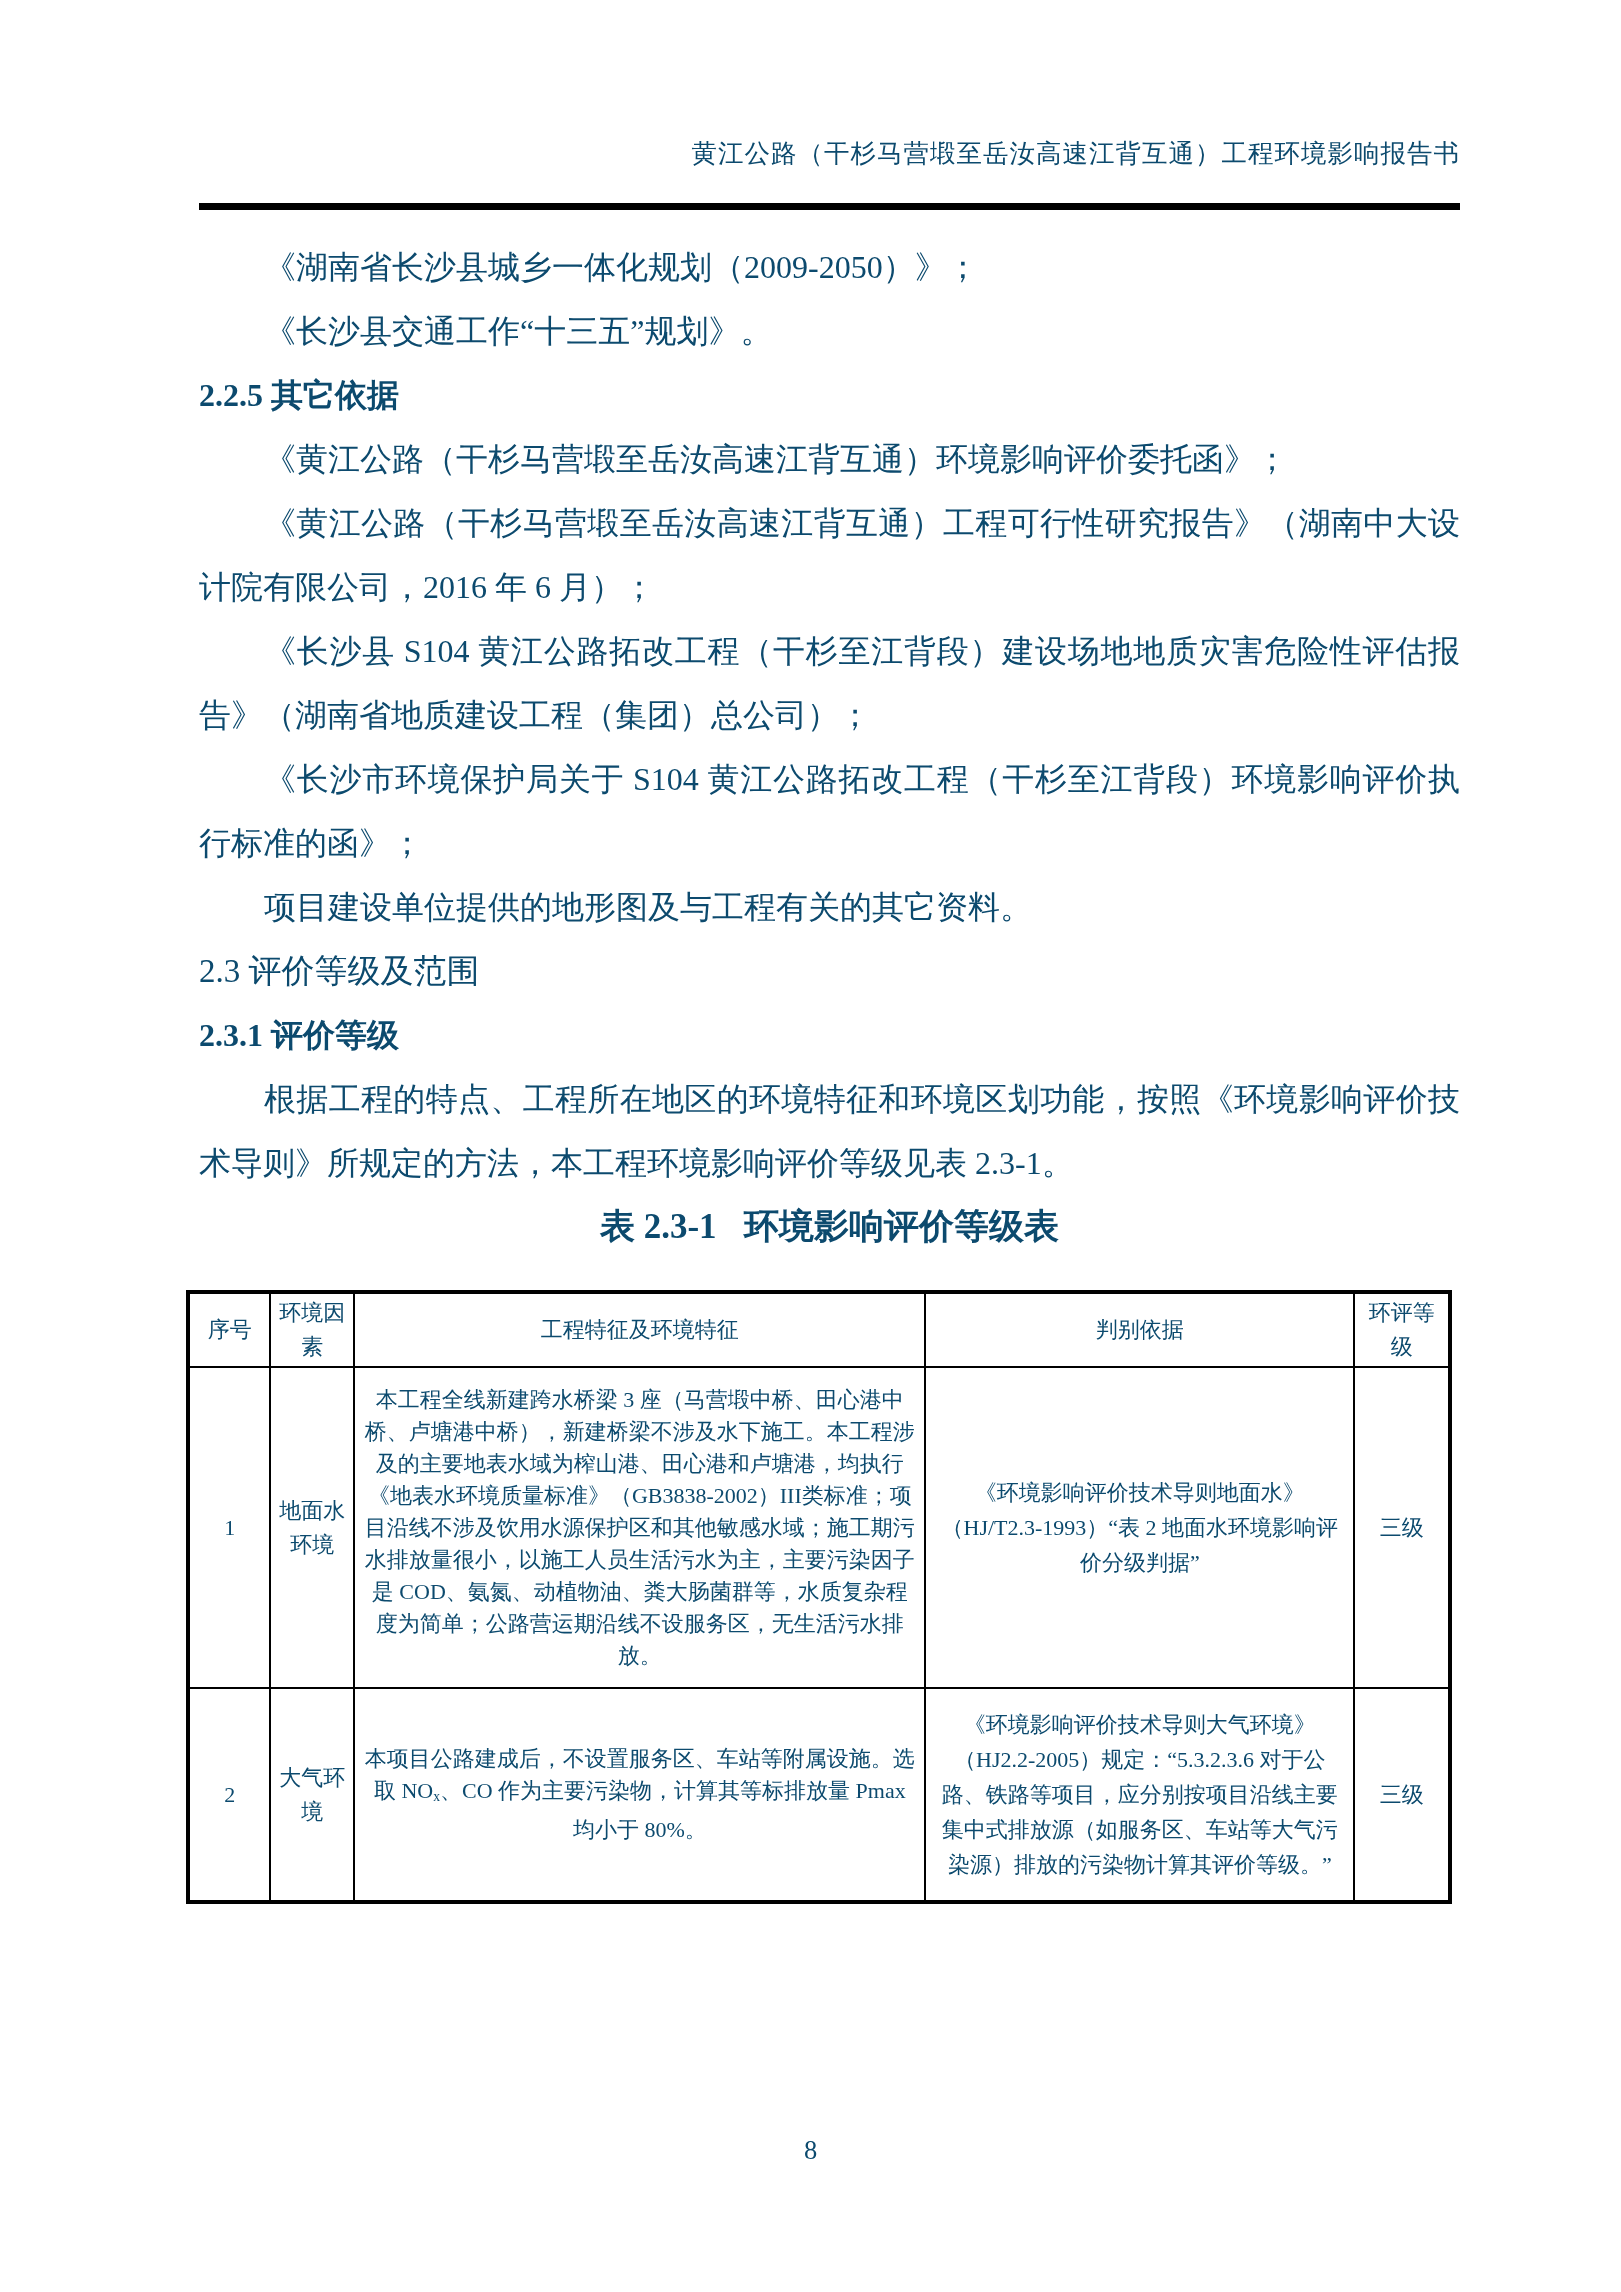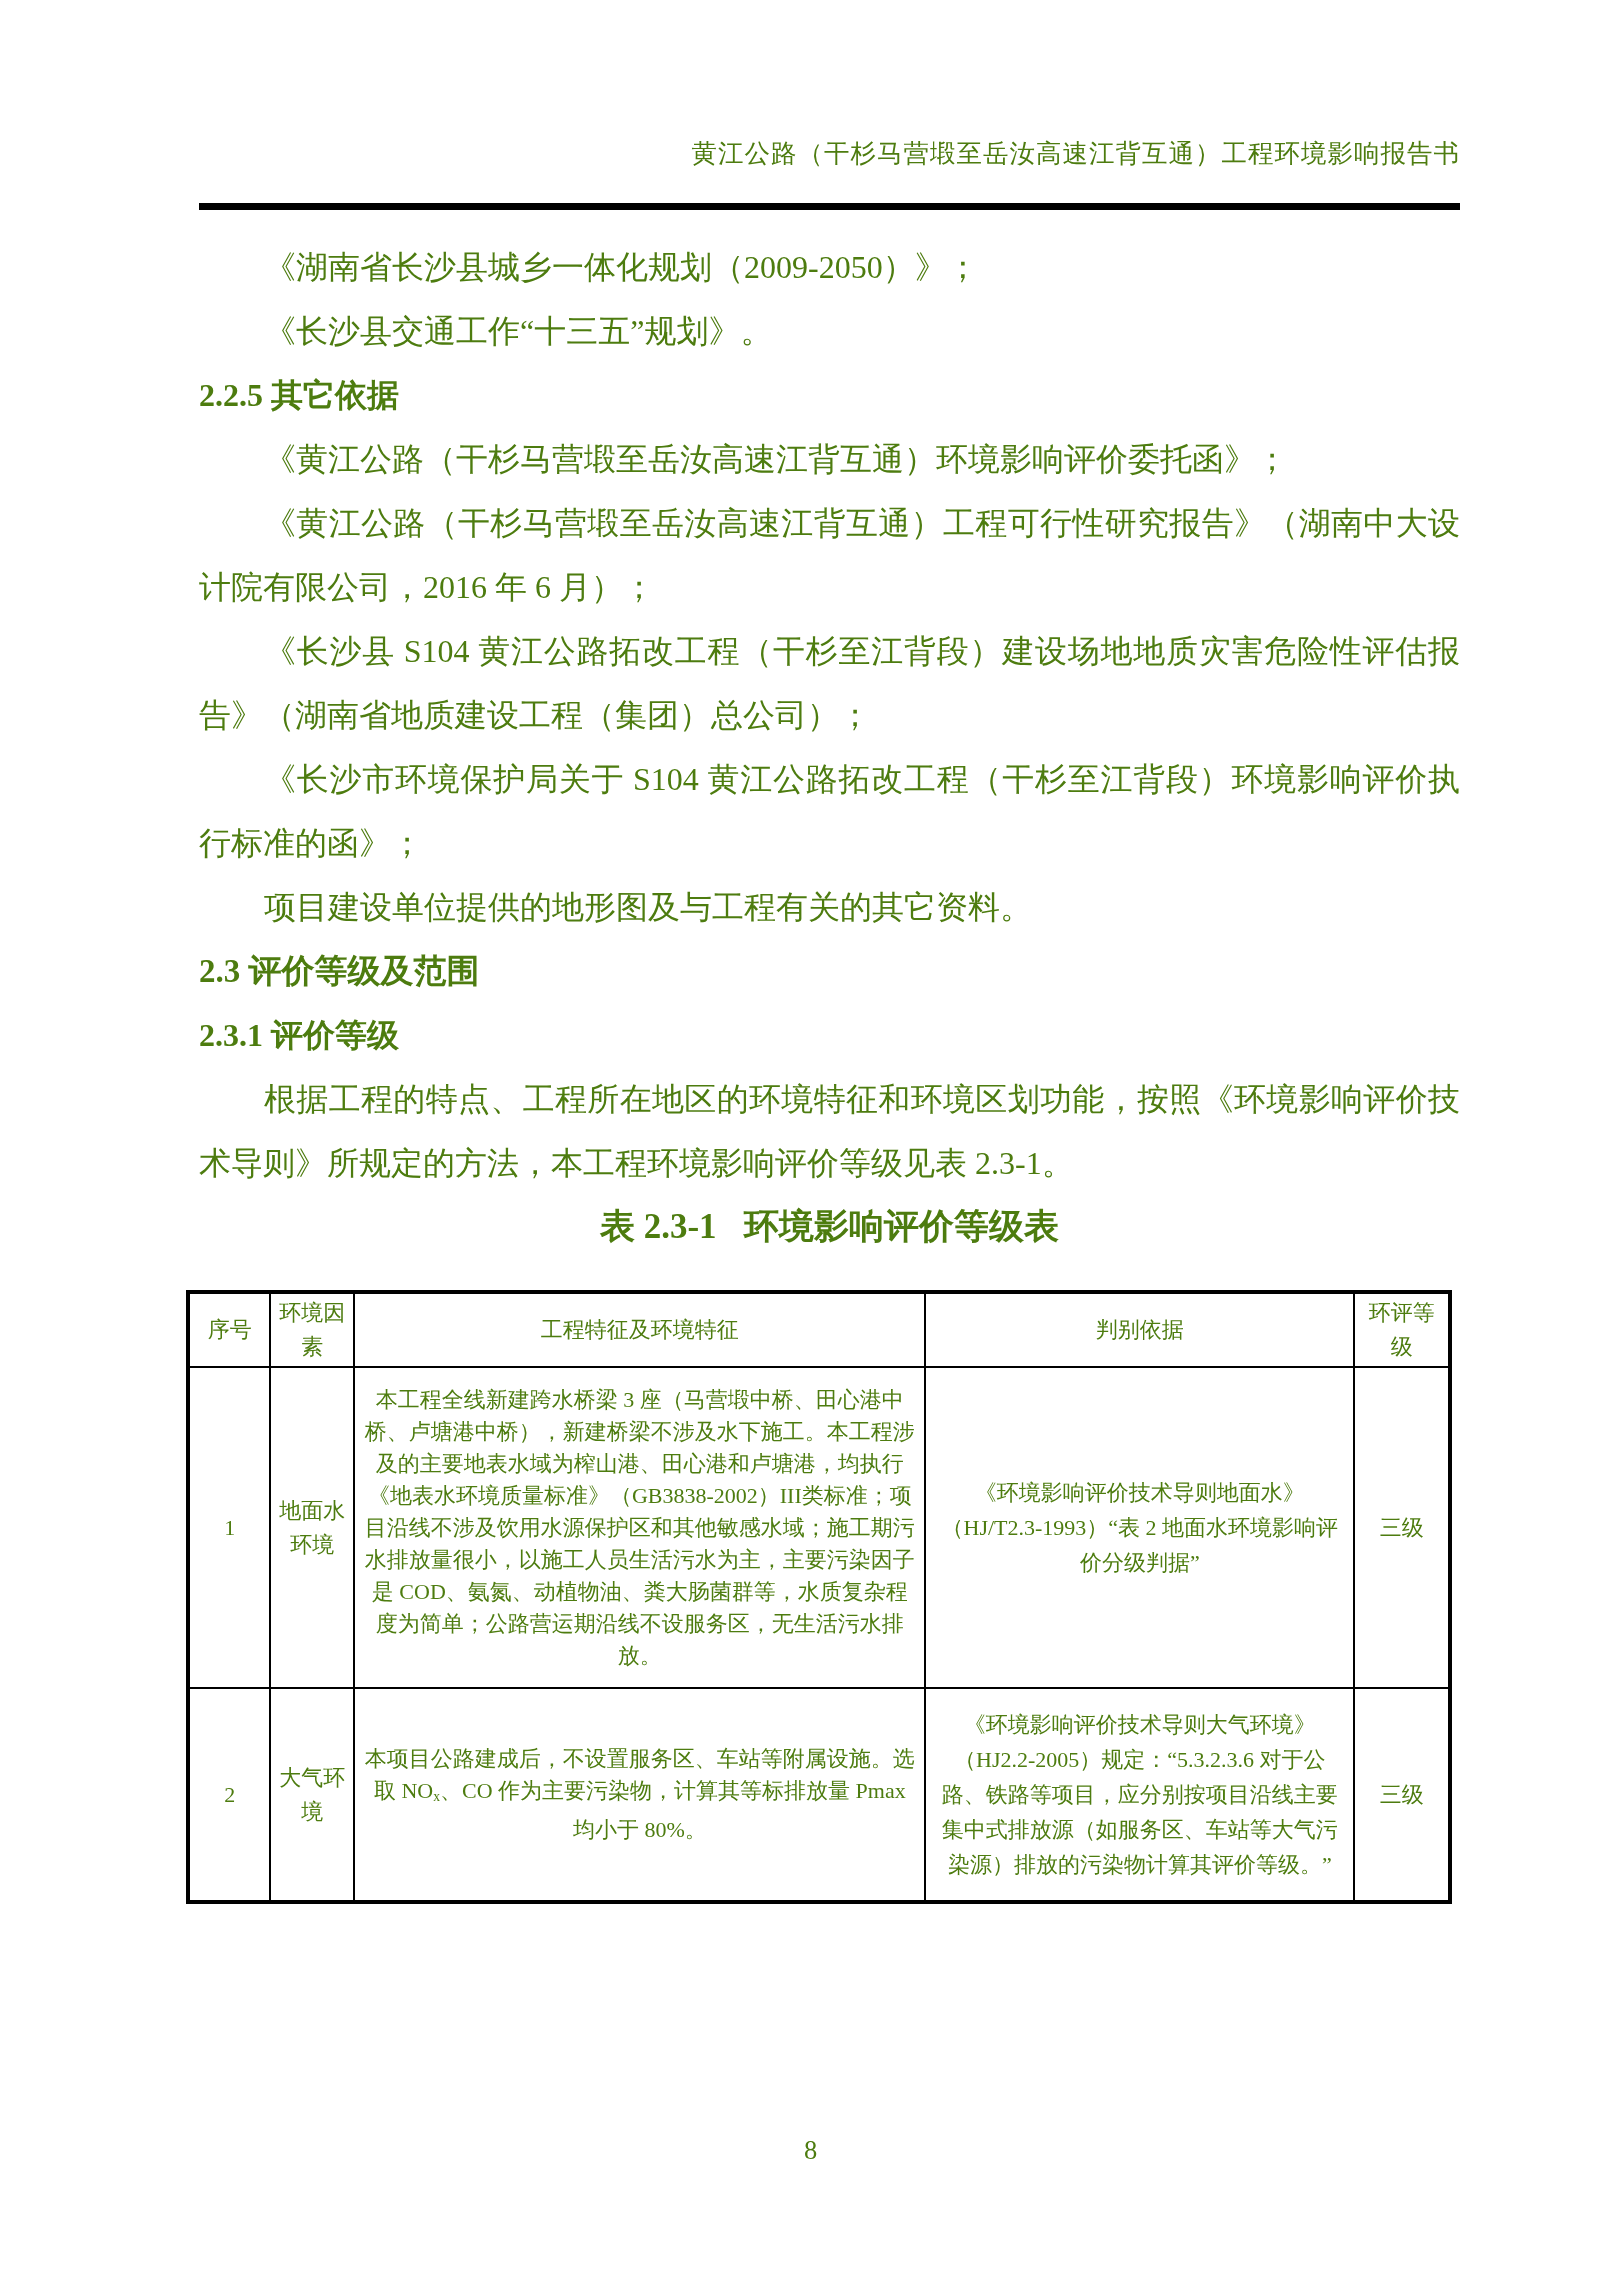--- a/index.html
+++ b/index.html
@@ -1,21 +1,21 @@
 <!DOCTYPE html>
 <html><head>
 <meta charset="utf-8">
 <style>
   html, body { margin: 0; padding: 0; background: #ffffff; }
   .page {
     position: relative;
     width: 1621px;
     height: 2293px;
     background: #ffffff;
-    color: #4d7c0f;
+    color: #0c4a6e;
     font-family: "Liberation Serif", "DejaVu Serif", serif;
     overflow: hidden;
   }
   
   .running-header {
     position: absolute;
     top: 137px;
     left: 199px;
     width: 1261px;
     text-align: right;
@@ -36,21 +36,21 @@
     position: absolute;
     top: 235px;
     left: 199px;
     width: 1261px;
     font-size: 32px;
     line-height: 64px;
     text-align: justify;
   }
   .para { margin: 0; text-indent: 65px; }
   .h-sub { margin: 0; text-indent: 0; font-size: 32px; font-weight: bold; }
-  .h-main { margin: 0; text-indent: 0; font-size: 33px; font-weight: bold; }
+  .h-main { margin: 0; text-indent: 0; font-size: 33px; font-weight: normal; }
   .caption {
     margin: 0;
     text-align: center;
     font-weight: bold;
     font-size: 35px;
     line-height: 64px;
     text-indent: 0;
   }
   .caption .gap { display: inline-block; width: 27.4px; }
   

